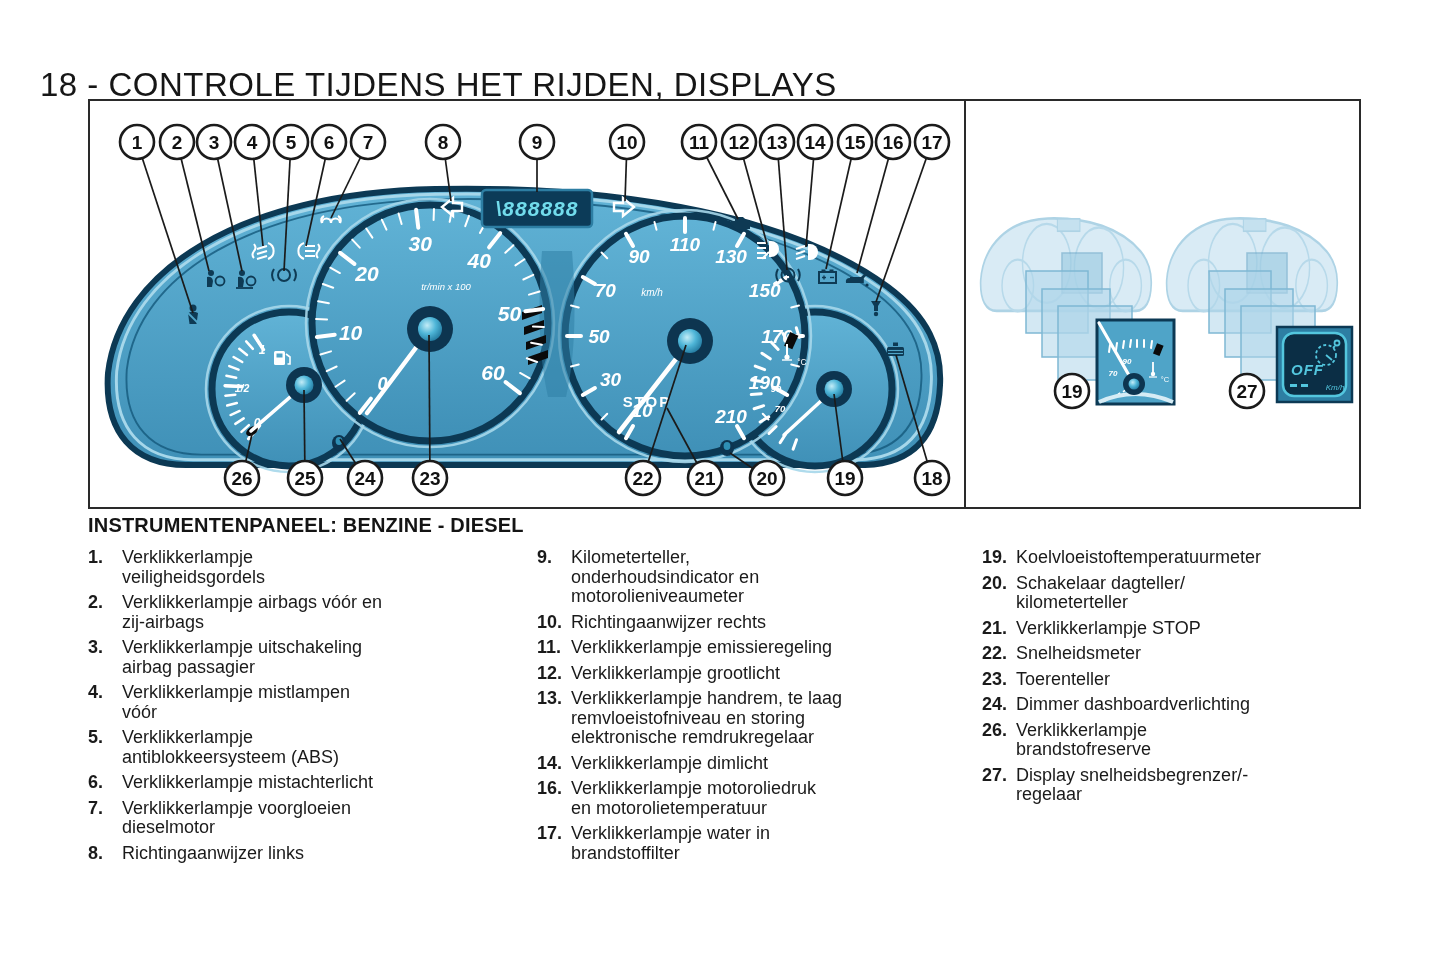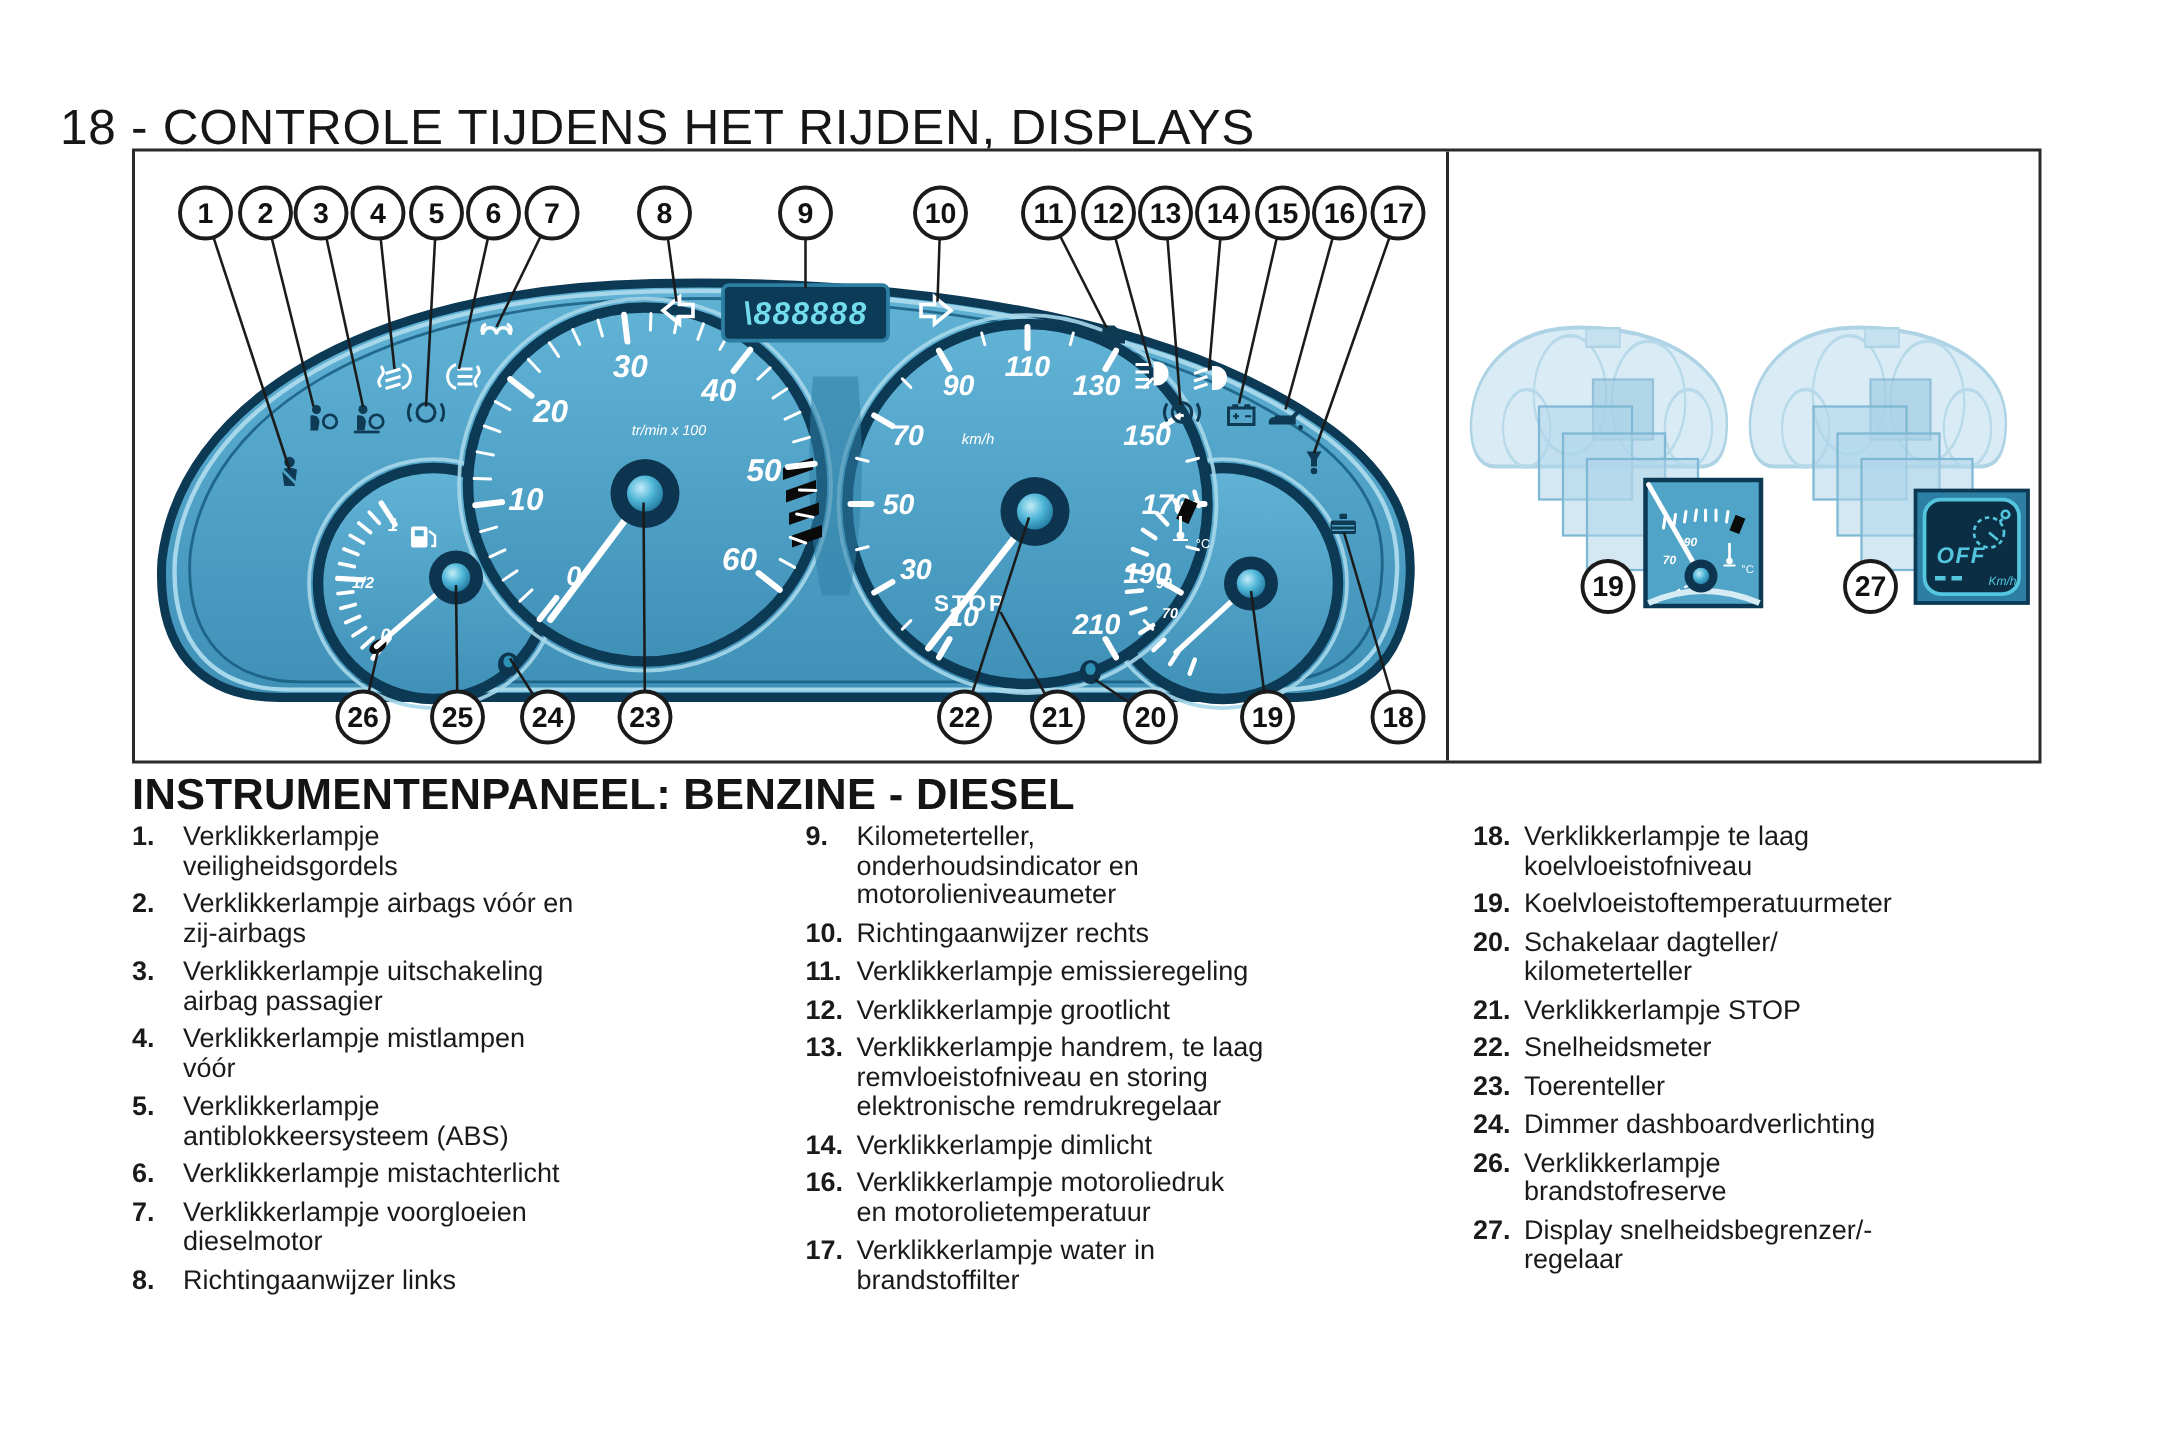--- a/index.html
+++ b/index.html
@@ -4,21 +4,21 @@
 <style>
   html,body{margin:0;padding:0;background:#ffffff;}
   body{width:1445px;height:964px;position:relative;overflow:hidden;
        font-family:"Liberation Sans", sans-serif;color:#111;}
   .hdr{position:absolute;left:40px;top:22px;font-size:33px;letter-spacing:.5px;color:#161616;margin-top:44px;}
   .figure-box{position:absolute;left:88px;top:99px;width:1269px;height:406px;
               border:2px solid #2a2a2a;background:#fff;}
   .divider{position:absolute;left:874px;top:0;width:2px;height:100%;background:#2a2a2a;}
   .cluster-svg{position:absolute;left:0;top:0;}
   .detail-svg{position:absolute;left:876px;top:0;}
-  .legend-title{position:absolute;left:88px;top:514px;font-size:29px;font-weight:bold;
+  .legend-title{position:absolute;left:88px;top:514px;font-size:20px;font-weight:bold;
                 letter-spacing:.2px;color:#141414;}
   .legend-col{position:absolute;top:548px;font-size:18px;line-height:19.5px;color:#1a1a1a;}
   #col1{left:88px;width:450px;}
   #col2{left:537px;width:445px;}
   #col3{left:982px;width:400px;}
   .legend-item{display:flex;margin-bottom:6px;}
   .legend-item .num{flex:0 0 34px;font-weight:bold;}
   .legend-item .txt{flex:1;white-space:pre-line;}
   svg text{font-family:"Liberation Sans", sans-serif;}
   .co-num{font-weight:bold;font-size:19px;fill:#111;}
@@ -628,25 +628,20 @@
 en motorolietemperatuur</span>
     </div>
     <div class="legend-item">
       <span class="num">17.</span>
       <span class="txt">Verklikkerlampje water in
 brandstoffilter</span>
     </div>
   </div>
 <div class="legend-col" id="col3">
     <div class="legend-item">
-      <span class="num">18.</span>
-      <span class="txt">Verklikkerlampje te laag
-koelvloeistofniveau</span>
-    </div>
-    <div class="legend-item">
       <span class="num">19.</span>
       <span class="txt">Koelvloeistoftemperatuurmeter</span>
     </div>
     <div class="legend-item">
       <span class="num">20.</span>
       <span class="txt">Schakelaar dagteller/
 kilometerteller</span>
     </div>
     <div class="legend-item">
       <span class="num">21.</span>

